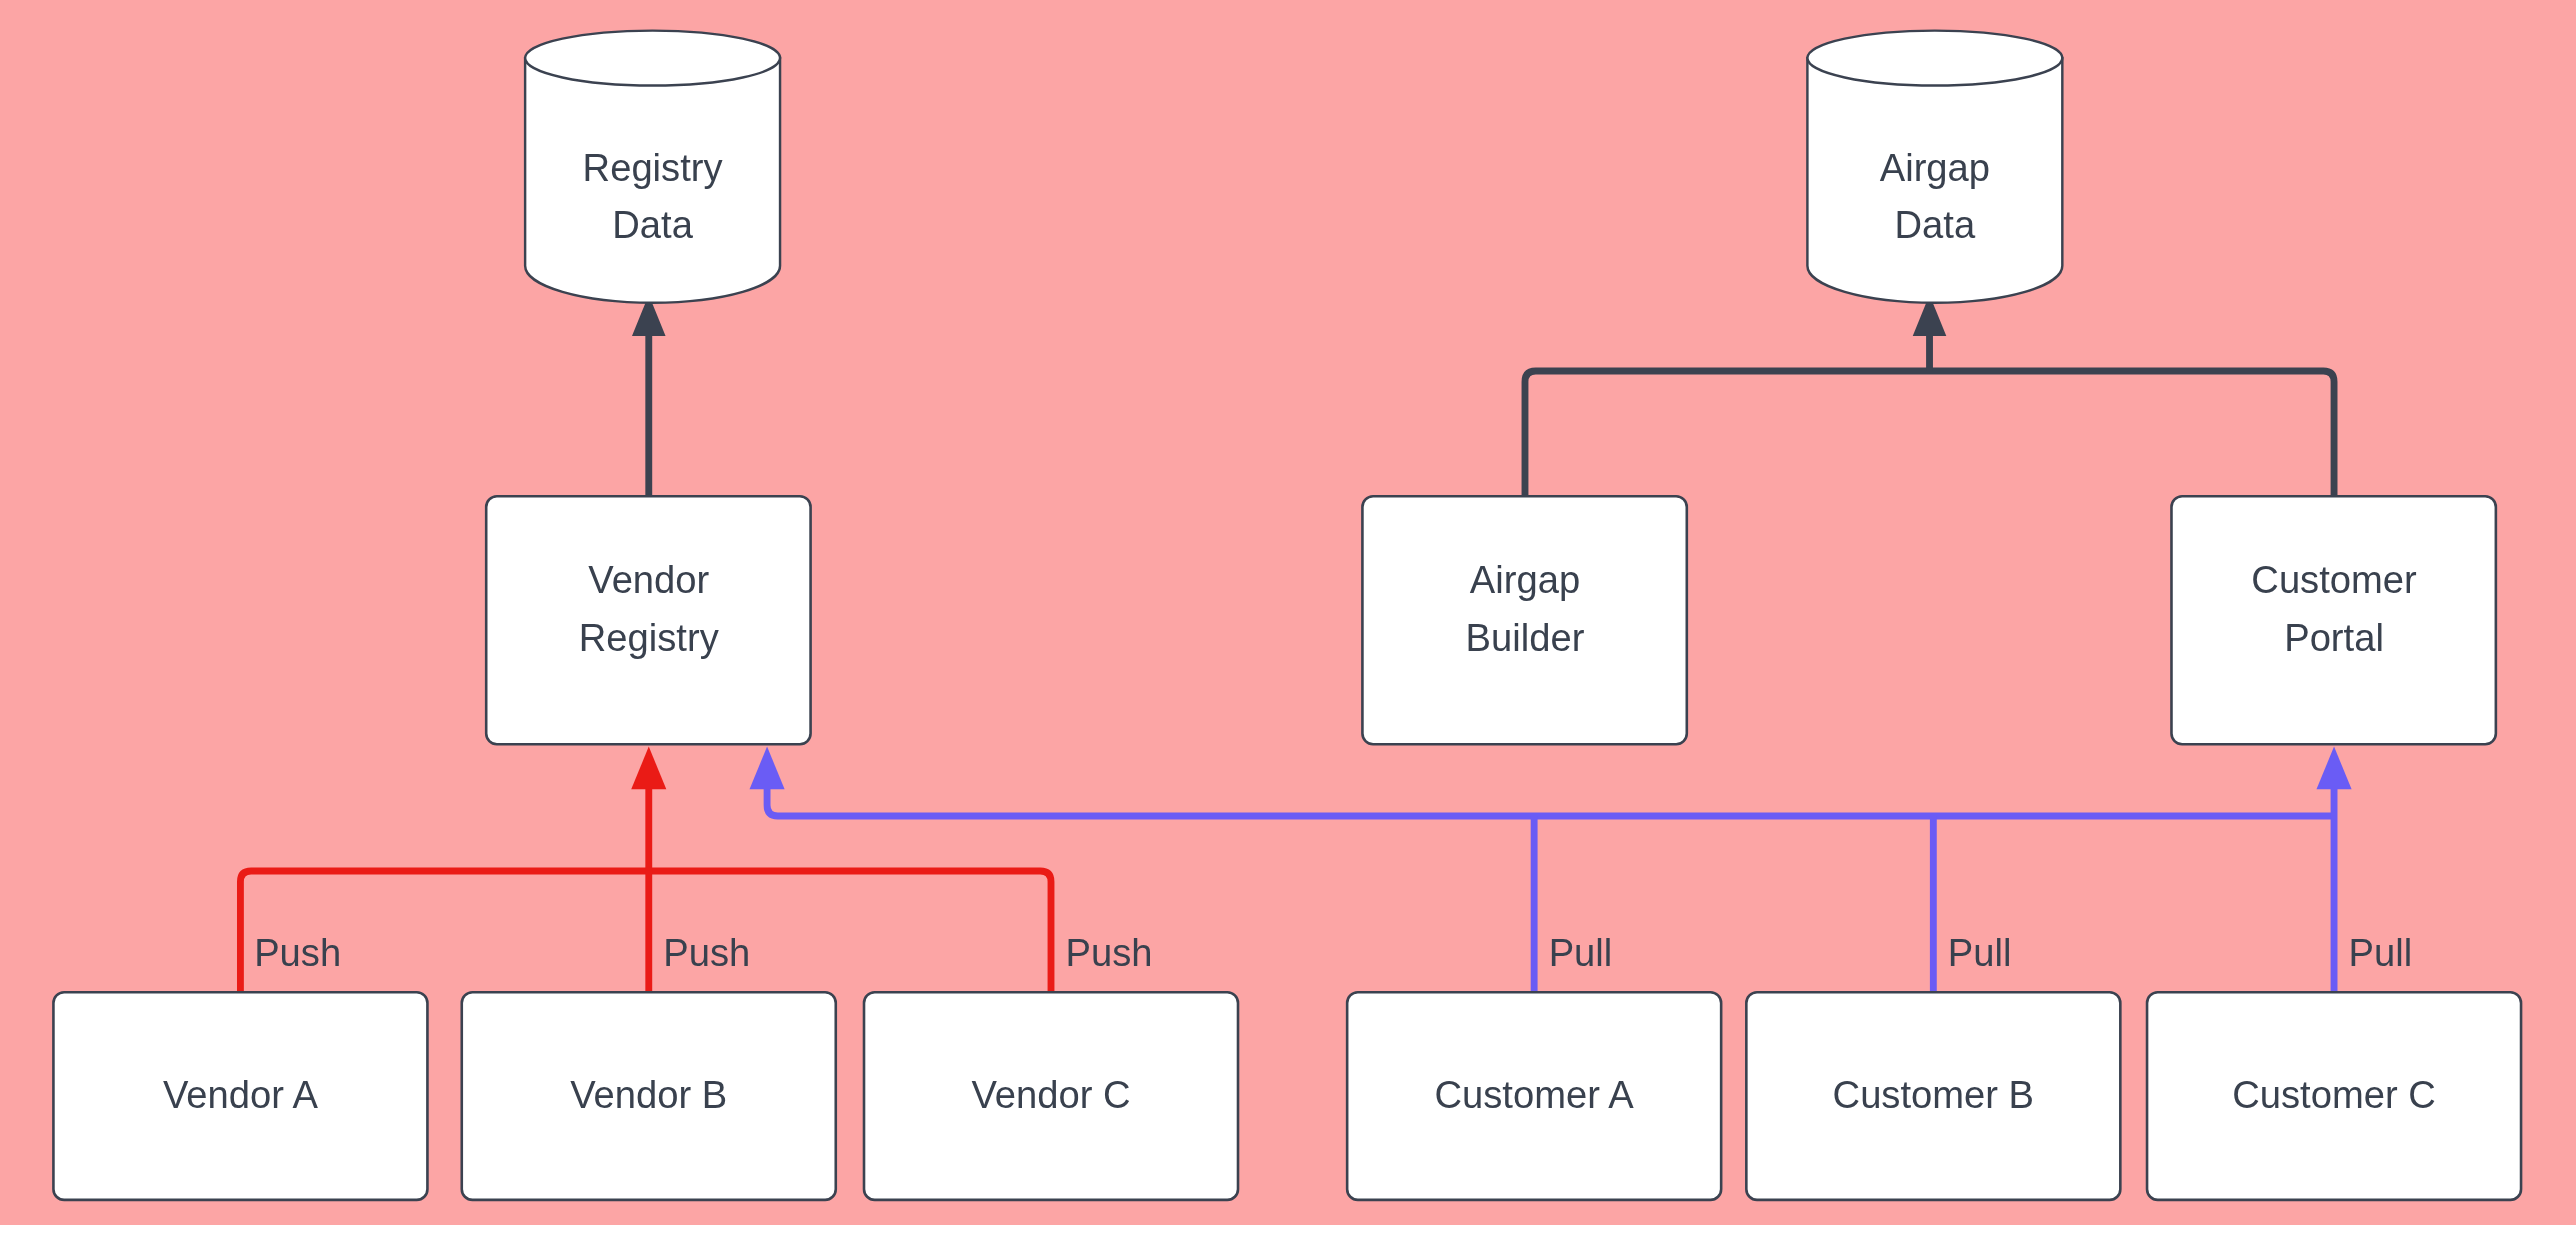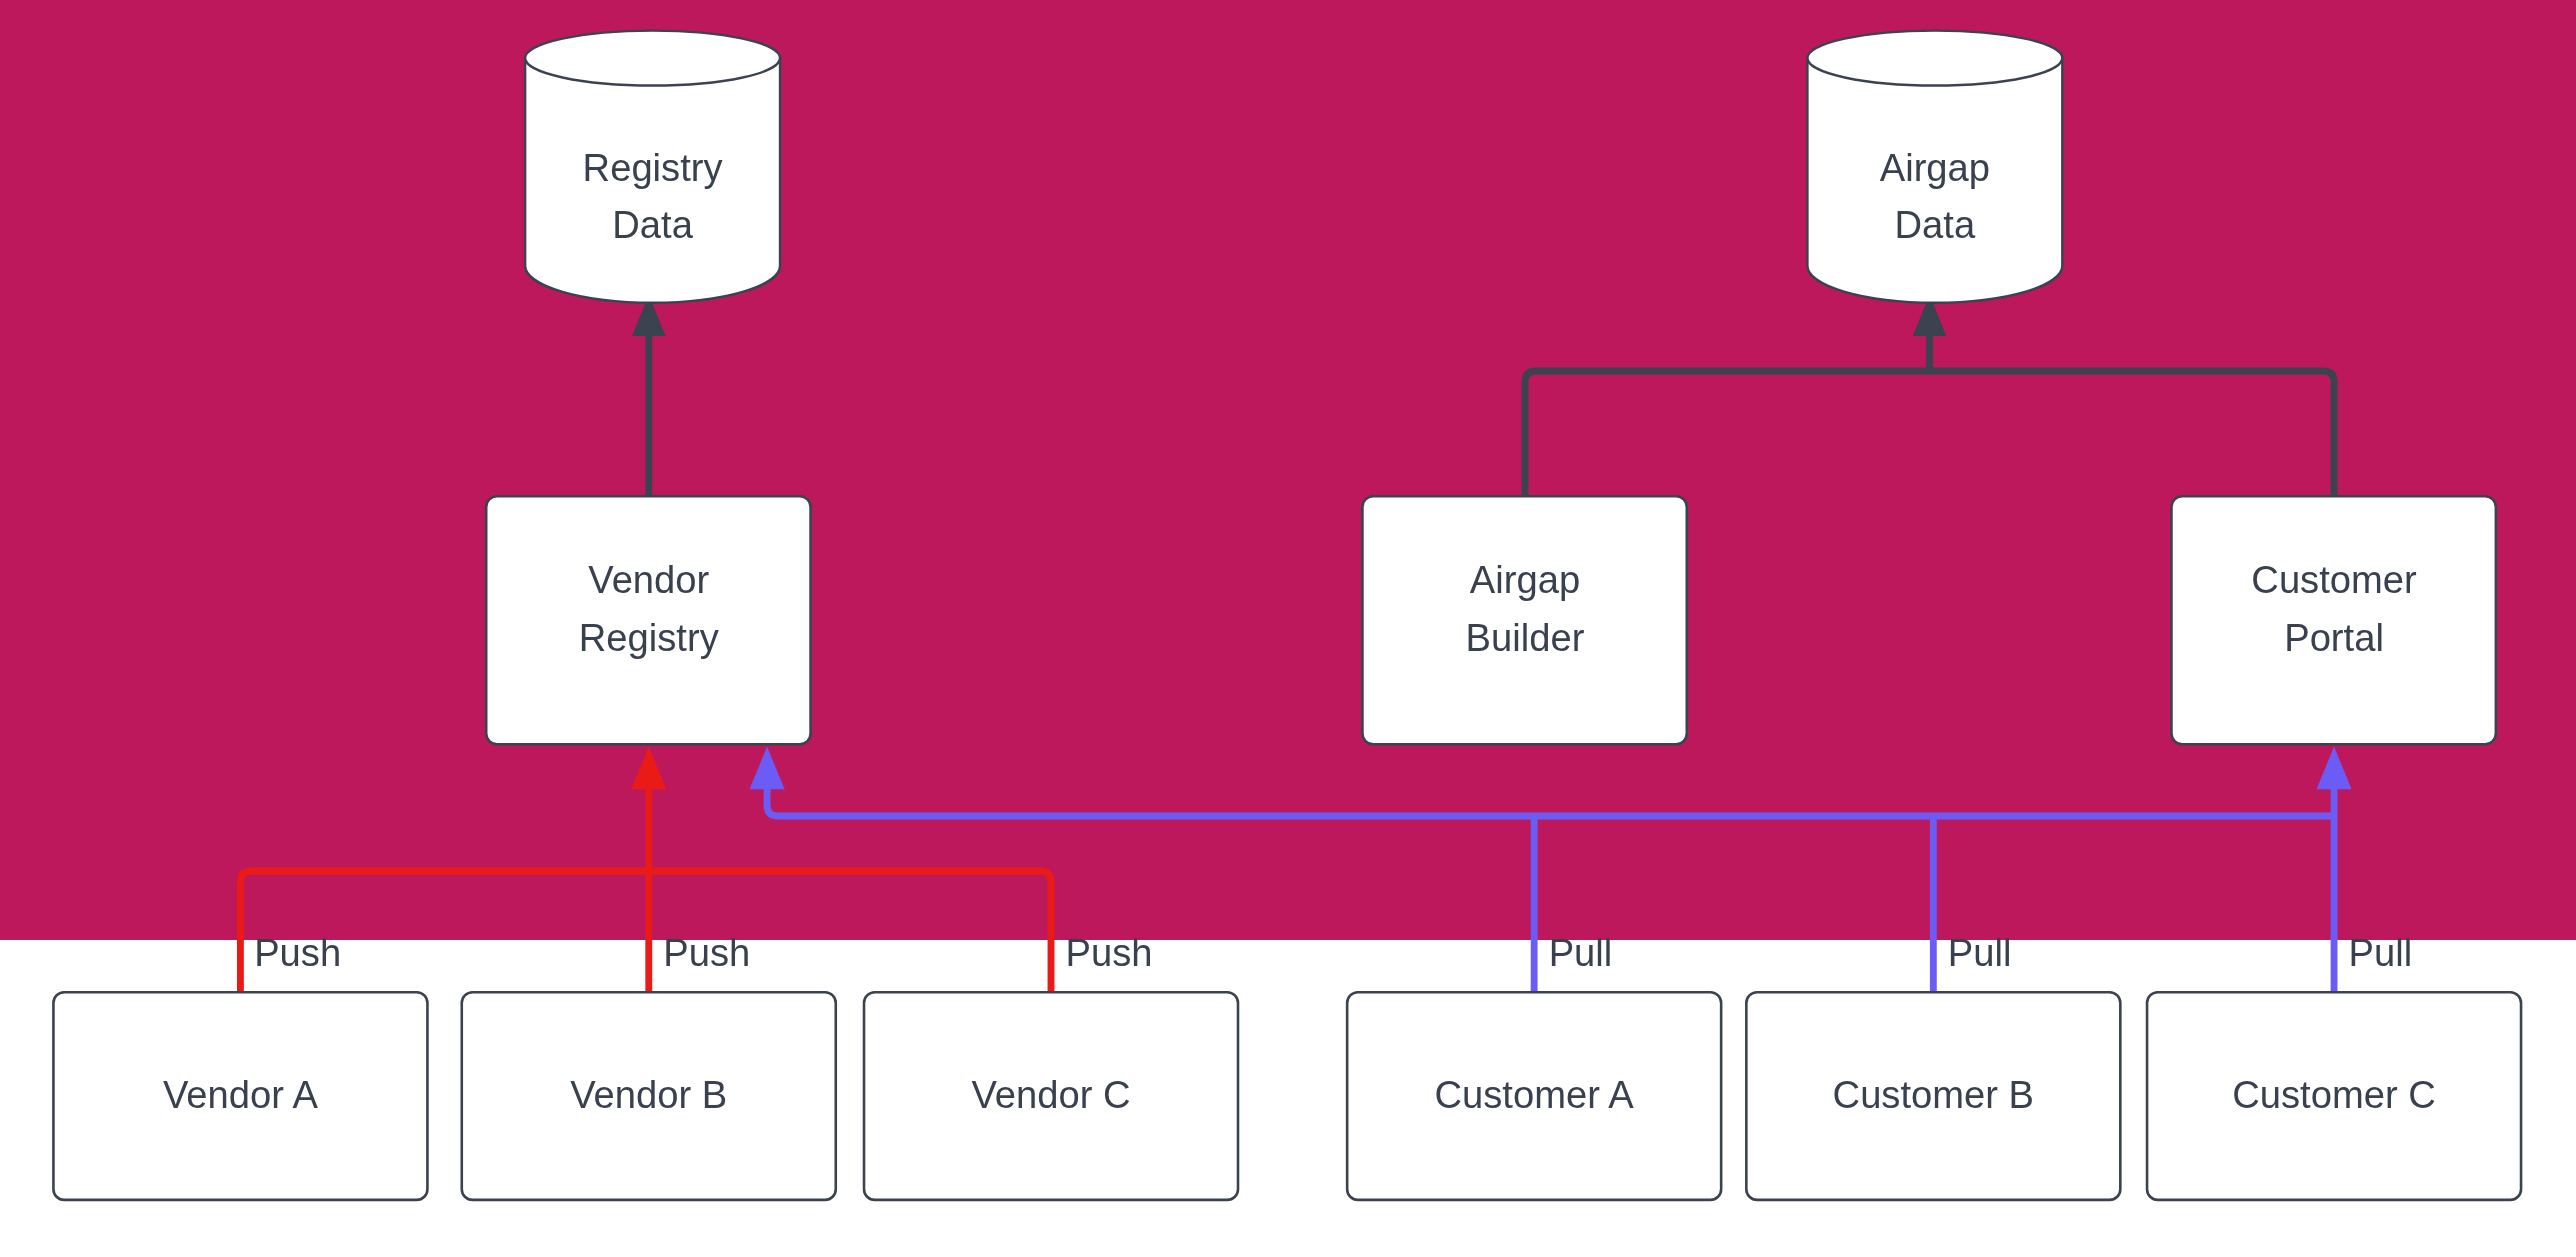--- a/index.html
+++ b/index.html
@@ -9,22 +9,22 @@
   }
   body {
     width: 2576px;
     height: 1258px;
     font-family: "Liberation Sans", sans-serif;
     overflow: hidden;
   }
   #diagram-root {
     position: relative;
     width: 2576px;
-    height: 940px;
-    background: #be185d;
+    height: 1225px;
+    background: #fca5a5;
   }
   svg.canvas {
     position: absolute;
     top: 0;
     left: 0;
     width: 2576px;
     height: 1258px;
   }
   .node-box {
     fill: #ffffff;

